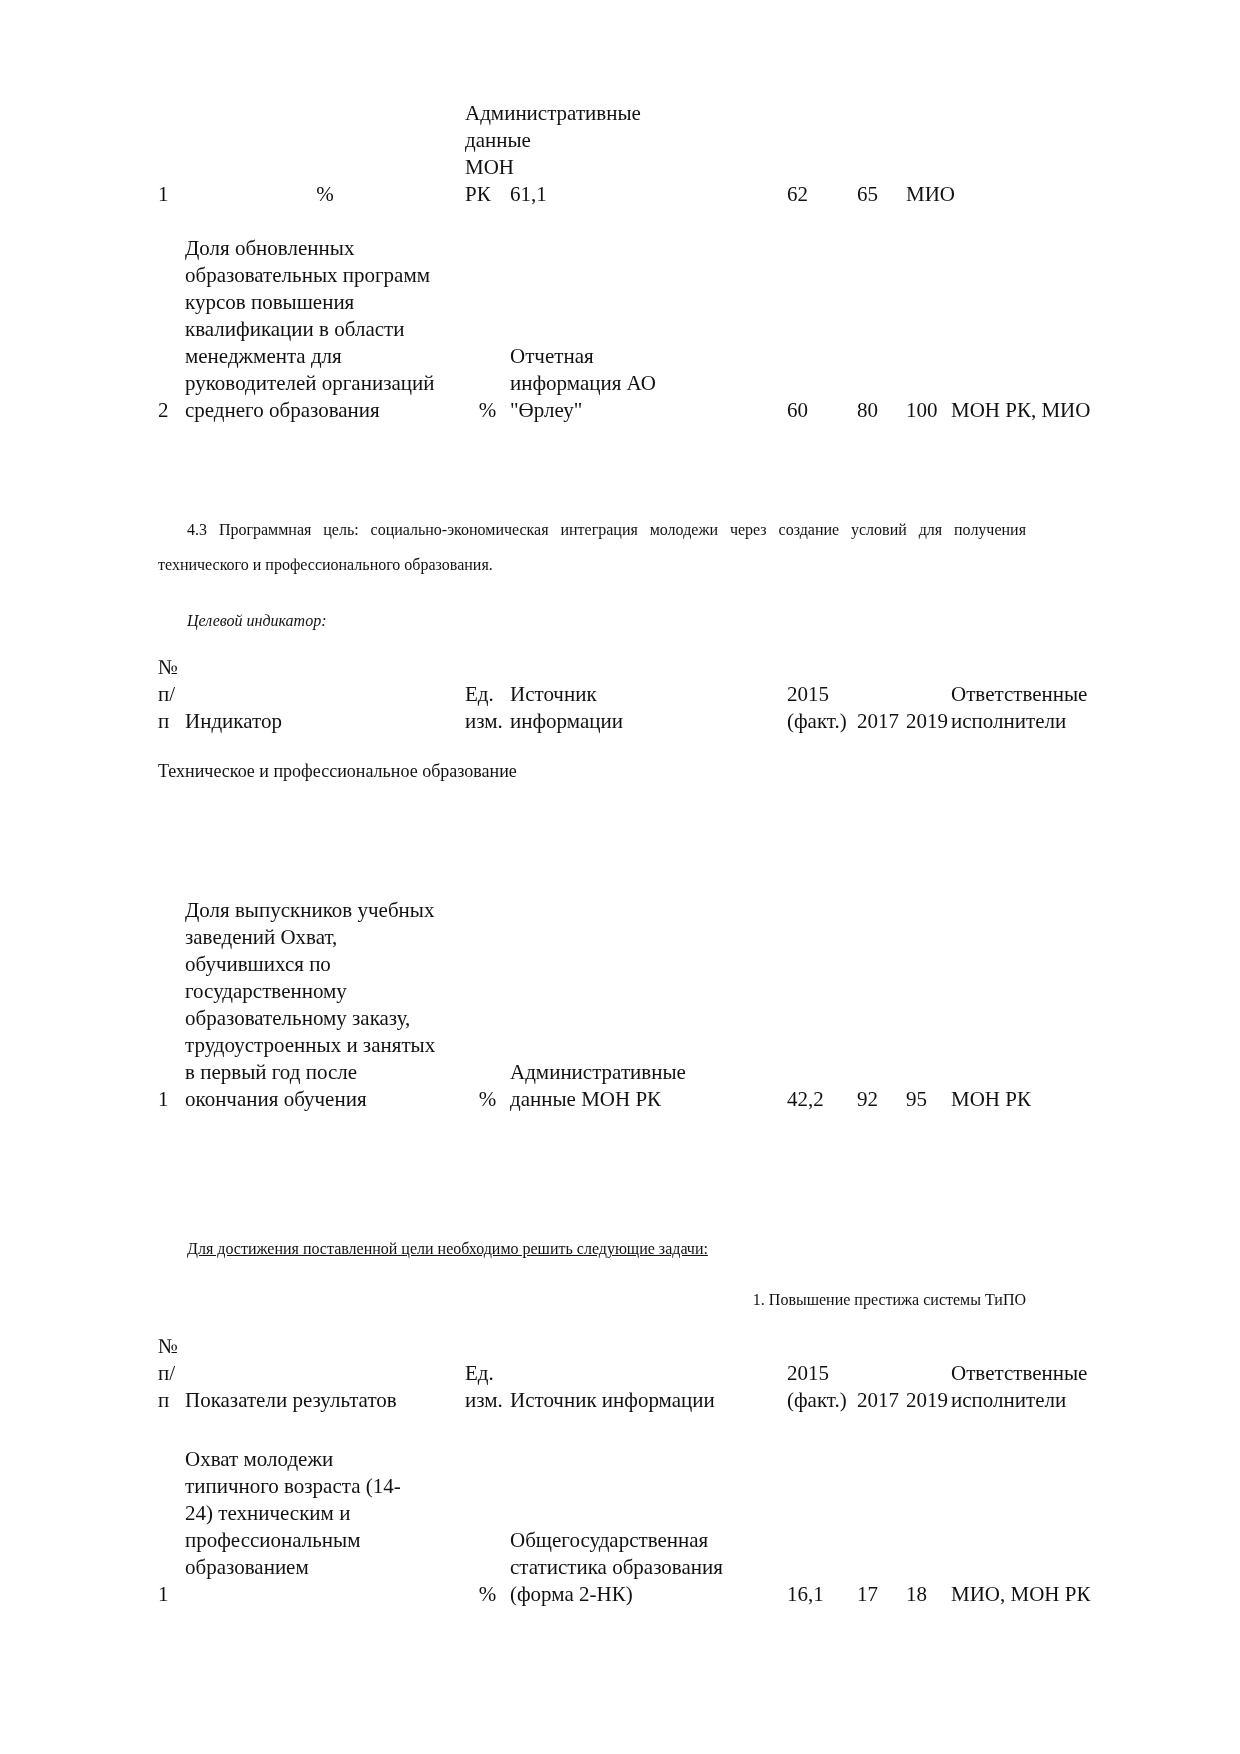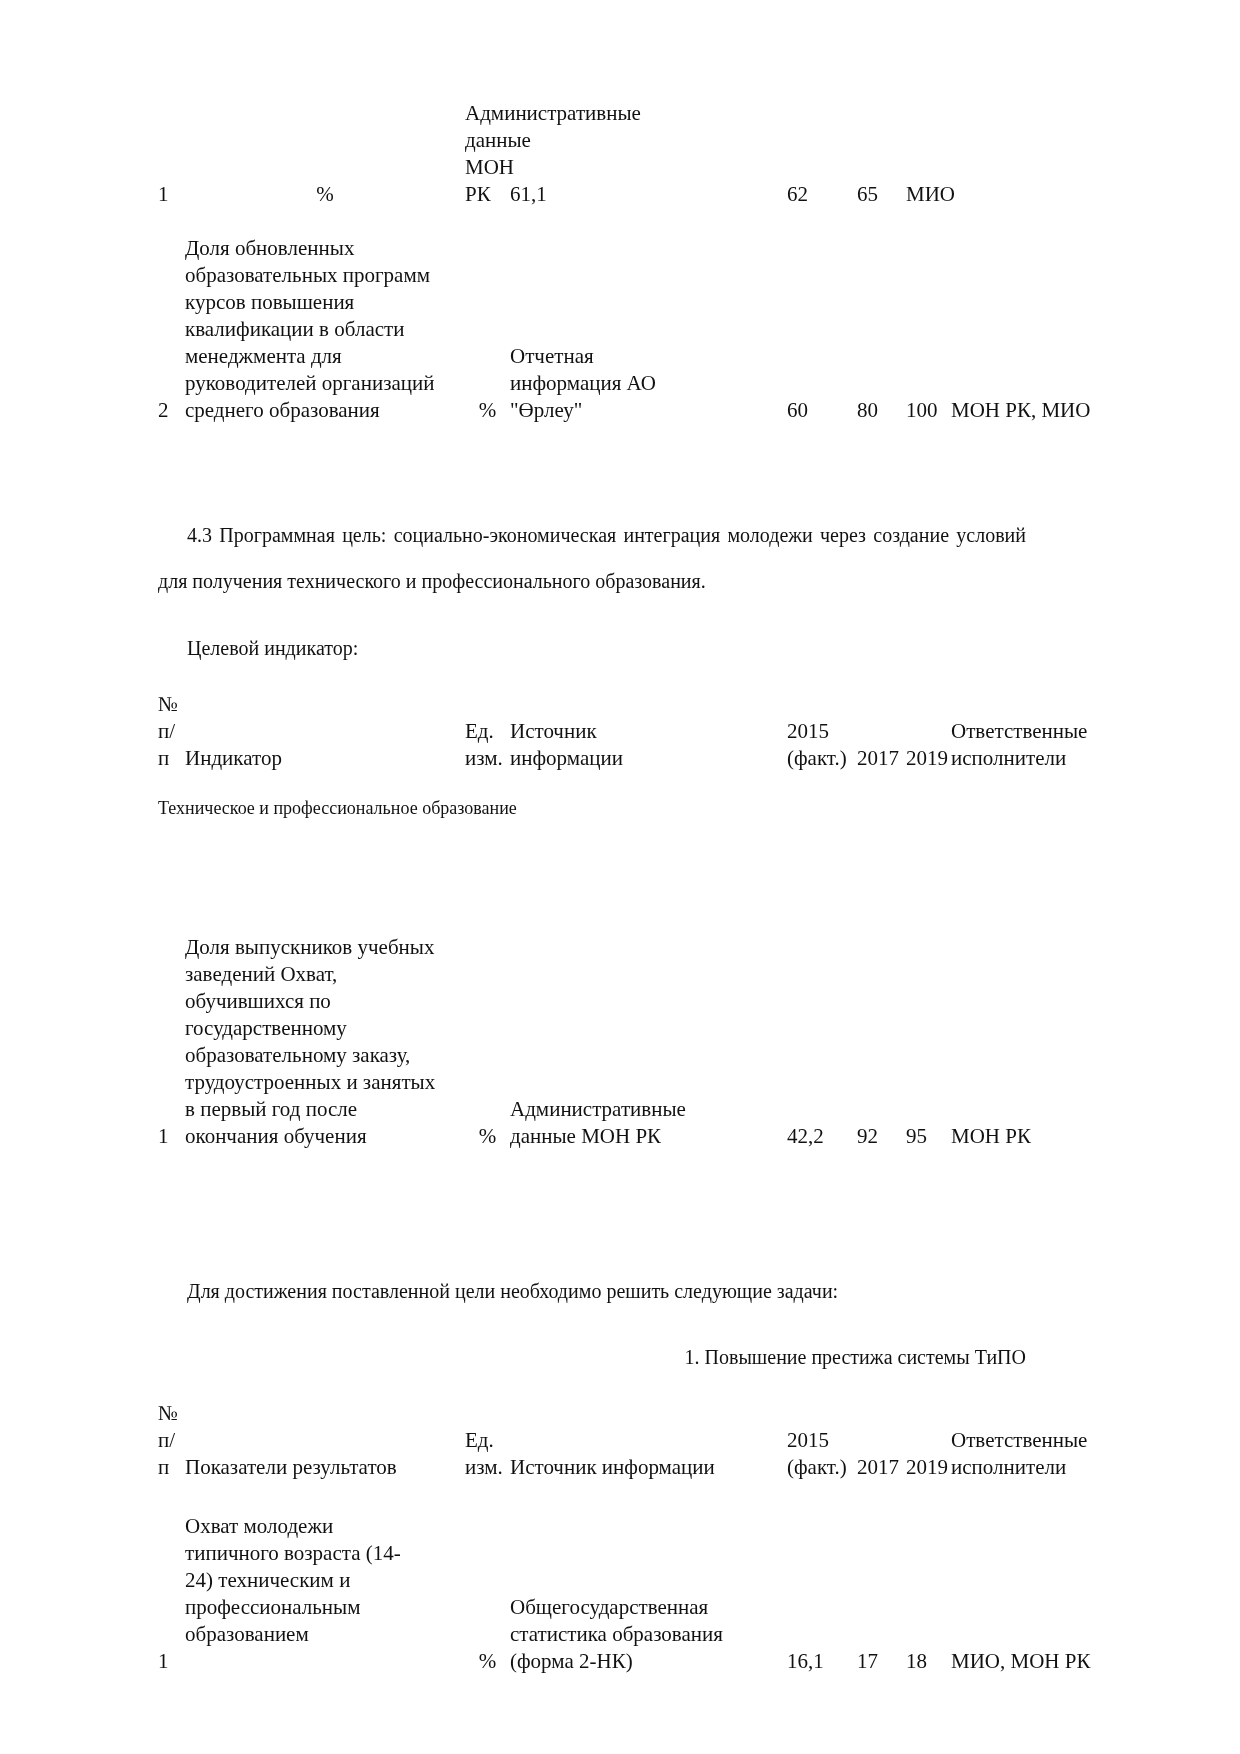--- a/index.html
+++ b/index.html
@@ -25,40 +25,40 @@
     font-size: 21px;
     line-height: 27px;
   }
   .c { white-space: pre-line; }
   .c-unit { text-align: center; }
   .c-num { text-align: left; }
   
   .para {
     margin-left: 158px;
     margin-right: 214px;
-    font-size: 20px;
-    line-height: 46px;
+    font-size: 16px;
+    line-height: 35px;
     text-align: justify;
     text-indent: 29px;
   }
   .para-left { text-align: left; }
   .section-heading {
     margin-left: 158px;
     font-size: 18px;
     line-height: 27px;
   }
   
   .mt-row1   { margin-top: 100px; }
   .mt-row2   { margin-top: 27px; }
   .mt-goal   { margin-top: 88px; }
-  .mt-target { margin-top: 21px; }
+  .mt-target { margin-top: 21px; font-style: italic; }
   .mt-head1  { margin-top: 5px; }
   .mt-sect   { margin-top: 23px; }
   .mt-bigrow { margin-top: 112px; }
-  .mt-tasks  { margin-top: 118px; }
+  .mt-tasks  { margin-top: 118px; text-decoration: underline; }
   .mt-task1  { margin-top: 16px; text-align: right; }
   .mt-head2  { margin-top: 4px; }
   .mt-okhvat { margin-top: 32px; }
   .mt-task2  { margin-top: 113px; }
 </style>
 </head>
 <body>
 
 <div class="page">
 

